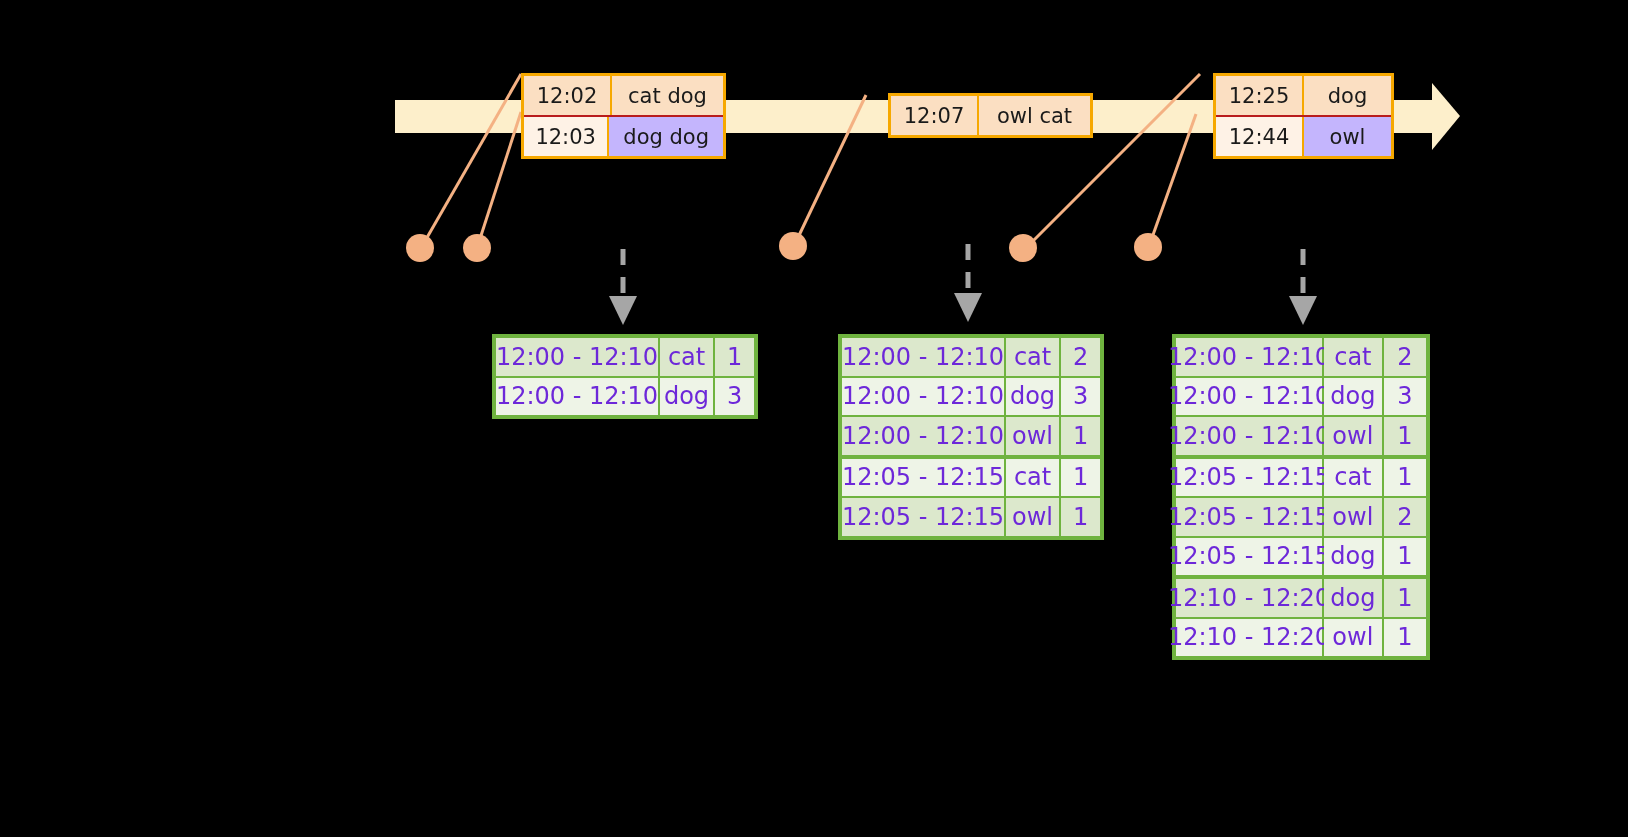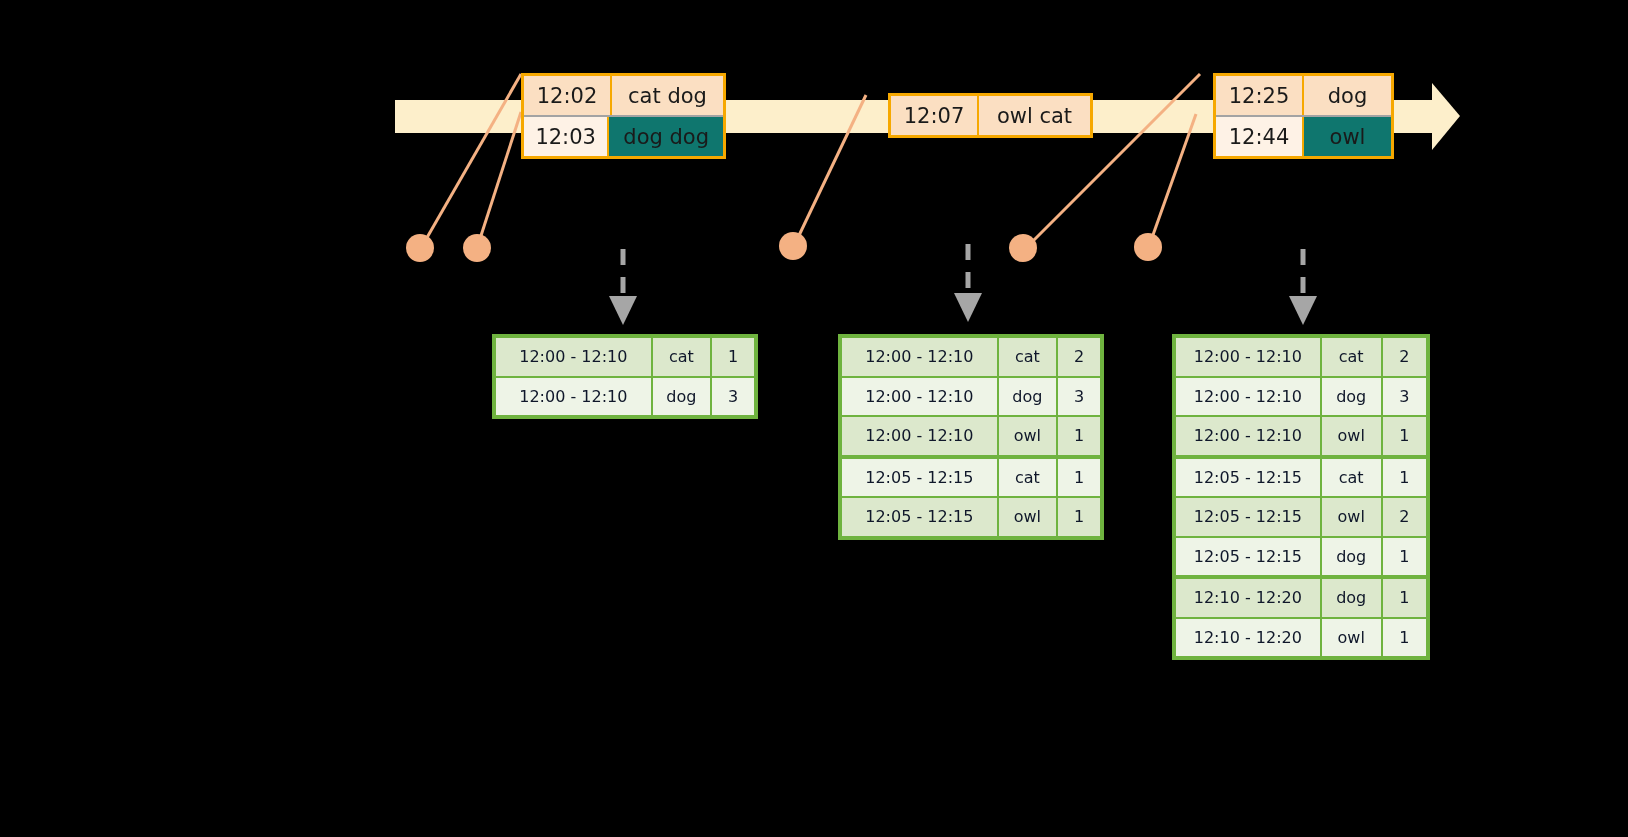--- a/index.html
+++ b/index.html
@@ -33,41 +33,41 @@
     position: absolute;
     border: 3px solid #F6A800;
     box-sizing: border-box;
     background: #FFF2E0;
   }
   .evt-row {
     display: flex;
     align-items: stretch;
     height: 39px;
   }
-  .evt-row + .evt-row { border-top: 2px solid #a3a3a3; }
+  .evt-row + .evt-row { border-top: 2px solid #b91c1c; }
   .evt-row.shade .evt-time, .evt-row.shade .evt-val { background: #FBDFC2; }
   .evt-time {
     width: 86px;
     display: flex;
     align-items: center;
     justify-content: center;
     font-size: 21px;
     color: #1a1a1a;
     border-right: 2px solid #F6A800;
     background: #FEF2E6;
     white-space: nowrap;
   }
   .evt-val {
     flex: 1;
     display: flex;
     align-items: center;
     justify-content: center;
     font-size: 21px;
     color: #1a1a1a;
-    background: #0f766e;
+    background: #c4b5fd;
     white-space: nowrap;
     padding: 0 14px;
   }
 
   
   .agg-table {
     position: absolute;
     border: 4px solid #6FB33F;
     box-sizing: border-box;
     background: #EDF3E5;
@@ -78,22 +78,22 @@
     height: 37.5px;
     border-bottom: 2px solid #6FB33F;
   }
   .agg-row:last-child { border-bottom: none; }
   .agg-row.group-end { border-bottom: 4px solid #6FB33F; }
   .agg-row.shade .cell { background: #DCE8CC; }
   .cell {
     display: flex;
     align-items: center;
     justify-content: center;
-    font-size: 16px;
-    color: #0f172a;
+    font-size: 24px;
+    color: #6d28d9;
     background: #EEF4E7;
     border-right: 2px solid #6FB33F;
     white-space: nowrap;
   }
   .cell:last-child { border-right: none; }
   .c-window { width: 162px; }
   .c-key    { width: 60px; }
   .c-count  { width: 44px; }
 
   .t3 .c-window { width: 146px; }

